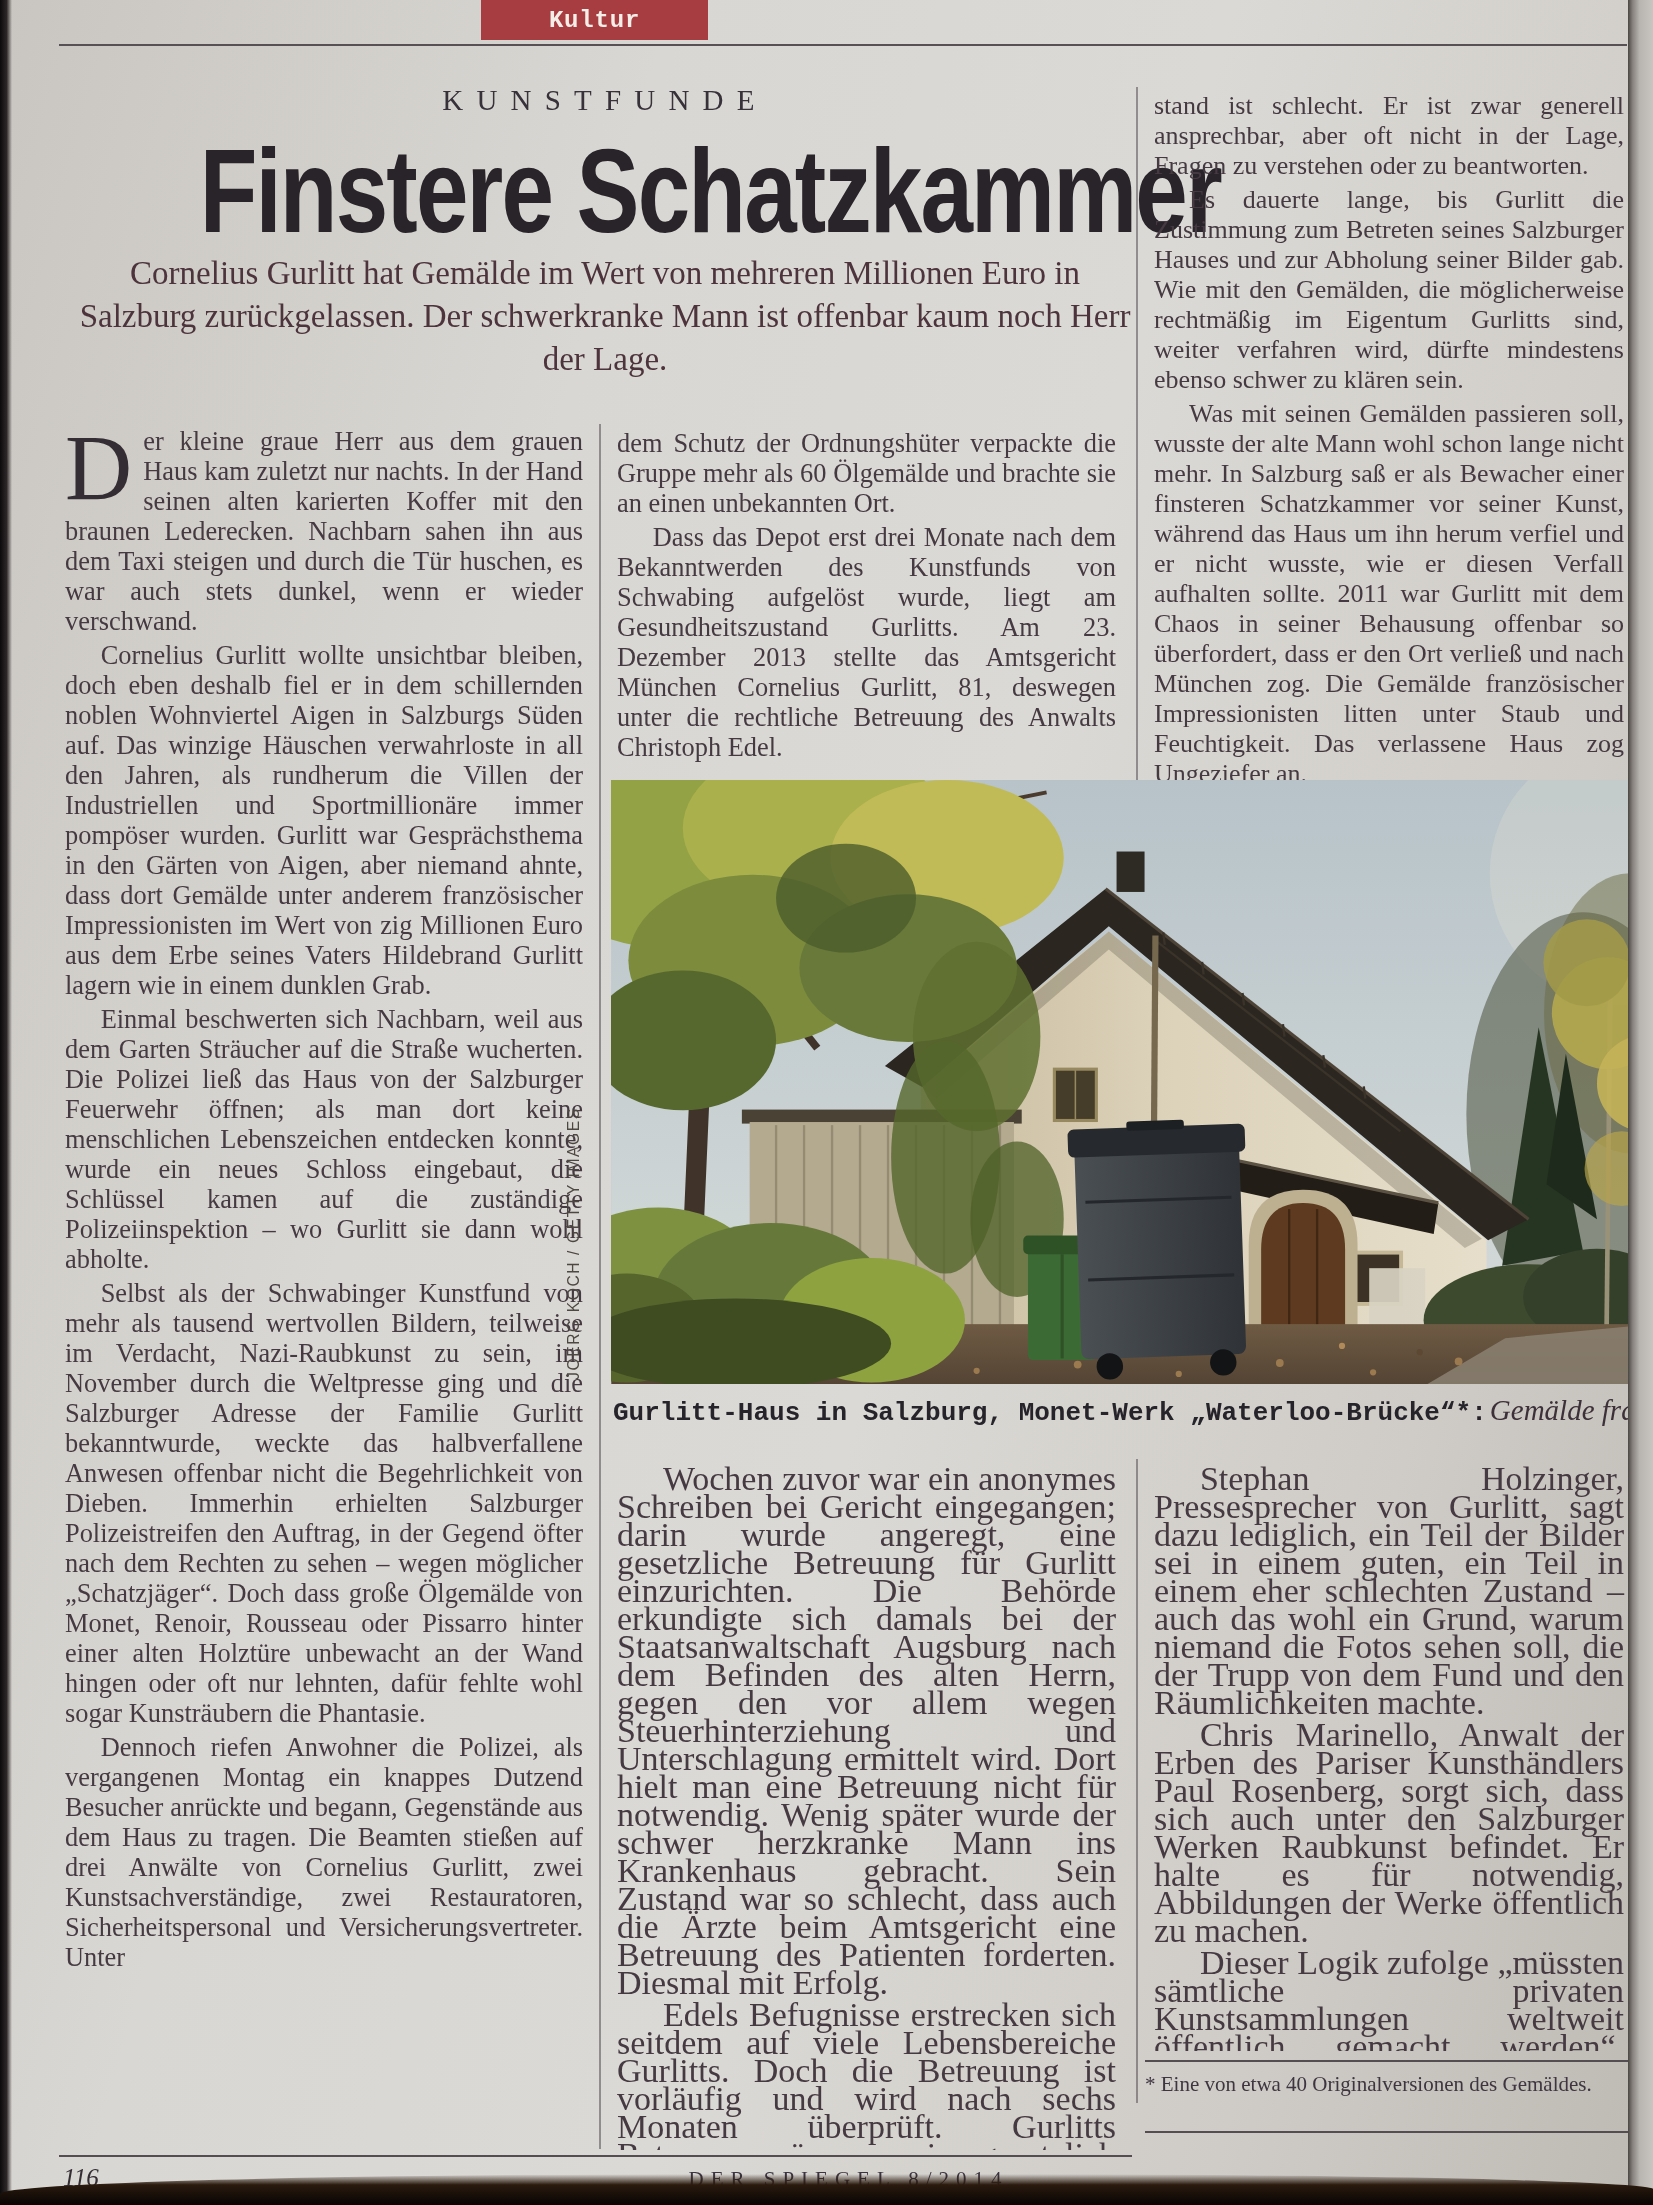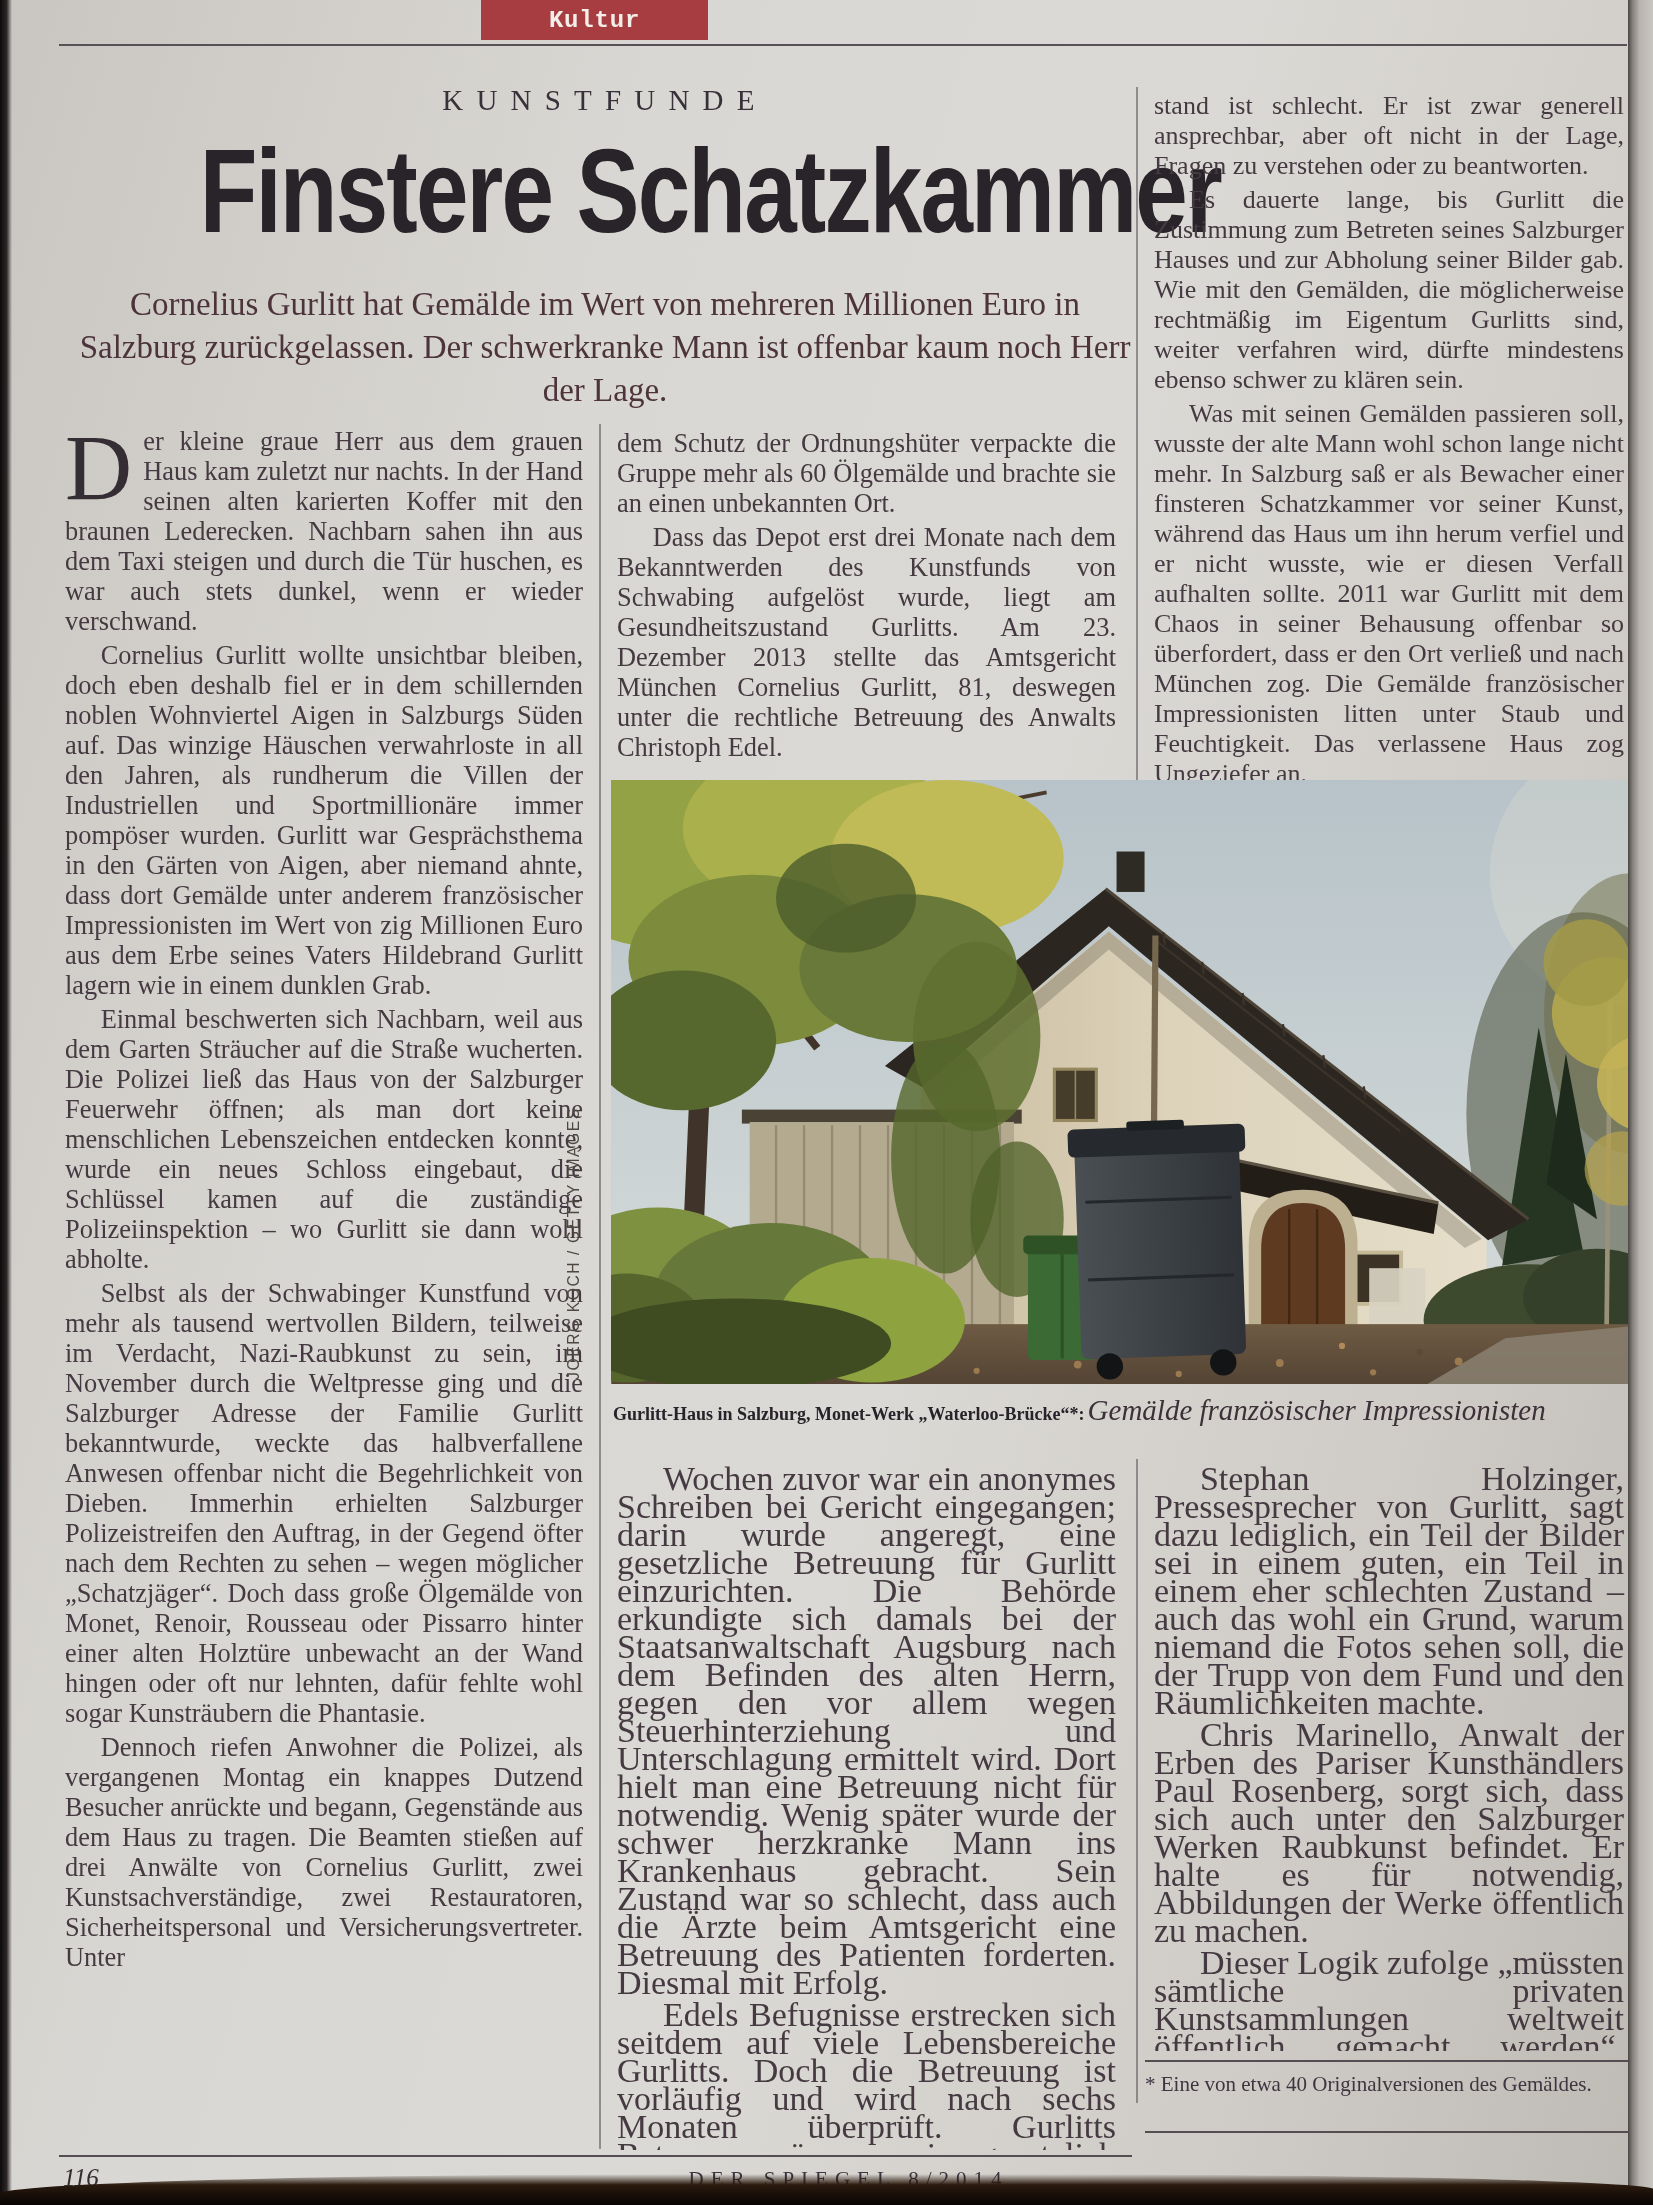--- a/index.html
+++ b/index.html
@@ -18,35 +18,35 @@
   .tab{position:absolute;left:481px;top:0;width:227px;height:40px;background:#a73c41;
        display:flex;align-items:center;justify-content:center;}
   .tab span{font-family:Liberation Mono, monospace;font-weight:bold;font-size:24px;color:#f3eee8;letter-spacing:0.8px;}
   .rule-top{position:absolute;left:59px;top:44px;width:1568px;height:2.3px;background:#575155;}
   .headgroup{position:absolute;left:72px;top:84px;width:1066px;text-align:center;}
   .kicker{font-size:29px;letter-spacing:13.2px;color:#37313a;font-family:"Liberation Serif",serif;}
   .headline{margin-top:14px;white-space:nowrap;}
   .headline span{display:inline-block;transform:scaleX(.8);transform-origin:50% 50%;
        font-family:"Liberation Sans",sans-serif;font-weight:bold;font-size:118px;line-height:1.02;
        letter-spacing:-2.3px;color:#29242a;}
-  .subhead{margin-top:32px;font-size:33px;line-height:1.3;color:#4d343c;}
+  .subhead{margin-top:1px;font-size:33px;line-height:1.3;color:#4d343c;}
   
   .col{position:absolute;text-align:justify;overflow:hidden;}
   .col p{margin:4px;}
   .col p.ind{text-indent:1.35em;}
   .body-a{font-size:26.4px;line-height:30px;color:#453a41;}
   .body-b{font-size:34px;line-height:28px;color:#453a41;}
   .dropcap{float:left;font-size:93px;line-height:.78;padding:6.2px 11px 0 0;color:#352d34;}
   .vrule{position:absolute;width:1.6px;background:rgba(95,88,93,.6);}
   
   .photo{position:absolute;left:611px;top:780px;width:1043px;height:604px;overflow:hidden;background:#c5cdd0;}
   .credit{position:absolute;left:565px;top:1380px;transform:rotate(-90deg);transform-origin:0 0;
           font-family:"Liberation Sans",sans-serif;font-size:15.6px;letter-spacing:1.6px;color:#4d4741;white-space:nowrap;}
   .caption{position:absolute;left:613px;top:1394px;width:1041px;height:45px;overflow:hidden;white-space:nowrap;}
-  .caption .cb{font-family:Liberation Serif, serif;font-weight:bold;font-size:18px;color:#27232a;text-align:center;}
+  .caption .cb{font-family:Liberation Mono, monospace;font-weight:bold;font-size:26px;color:#27232a;text-align:center;}
   .caption .ci{font-family:"Liberation Serif",serif;font-style:italic;font-size:29px;color:#3c3139;}
   
   .fn-rule{position:absolute;left:1145px;width:487px;height:1.6px;background:#544e52;}
   .footnote{position:absolute;left:1145px;top:2072px;width:487px;font-size:21px;color:#3e3540;}
   .footer-rule{position:absolute;left:59px;top:2155px;width:1073px;height:1.6px;background:#544e52;}
   .pagenum{position:absolute;left:63px;top:2164px;font-size:25px;color:#332d33;font-style:italic;}
   .mag{position:absolute;left:545px;top:2167px;width:607px;text-align:center;
        font-size:21px;letter-spacing:7px;color:#3b3440;}
 </style>
 </head>

